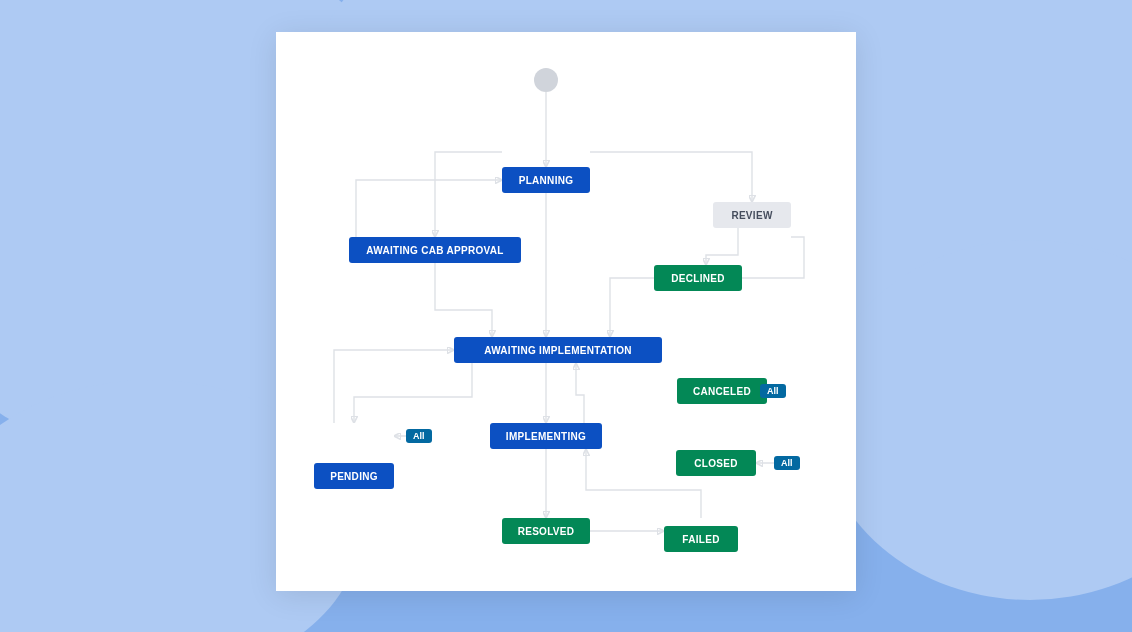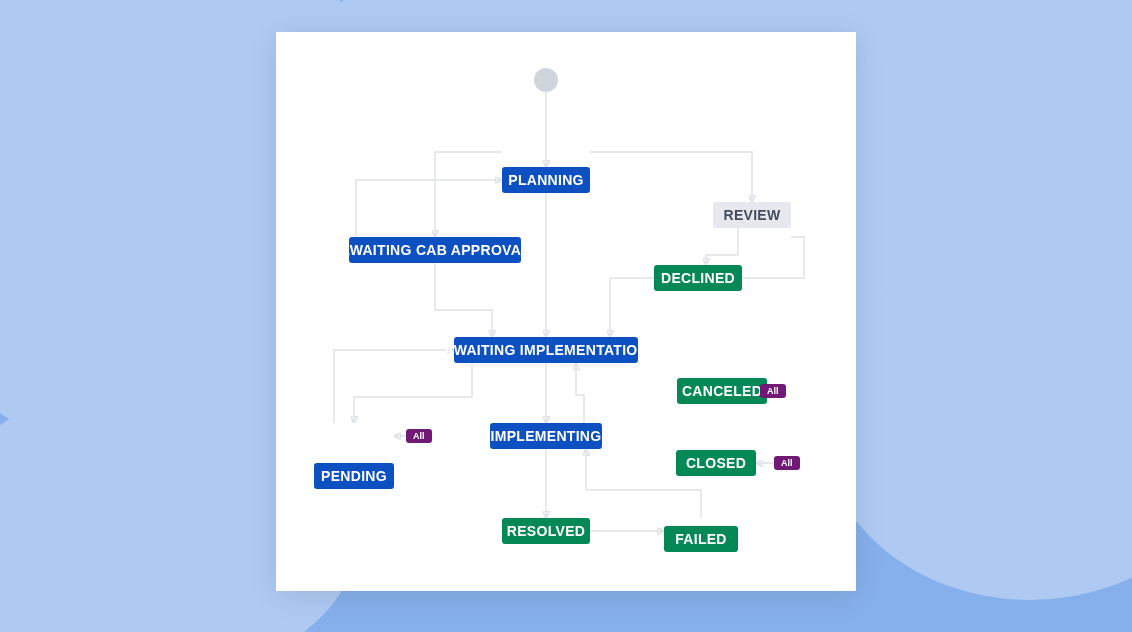--- a/index.html
+++ b/index.html
@@ -1,25 +1,25 @@
 <!DOCTYPE html>
 <html><head>
 <meta charset="utf-8">
 <style>
 html, body { margin:0; padding:0; width:1132px; height:632px; overflow:hidden; font-family:-apple-system,"Segoe UI",Arial,sans-serif; }
 .bg { position:absolute; inset:0; background:#86b0ec; }
 .stain { position:absolute; background:#aecaf3; border-radius:50%; }
 .card { position:absolute; left:276px; top:32px; width:580px; height:559px; background:#fff; box-shadow:0 4px 28px rgba(0,0,0,.10); }
 .stage{ position:absolute; left:0; top:0; width:580px; height:559px; }
 .start-dot{ width:24px; height:24px; border-radius:50%; background:#D0D4DB; position:absolute; }
-.node{ position:absolute; border-radius:3px; font-size:14px; font-weight:700; letter-spacing:.3px; display:flex; align-items:center; justify-content:center; padding:0 12px; height:26px; box-sizing:border-box; text-transform:uppercase; white-space:nowrap; }
+.node{ position:absolute; border-radius:3px; font-size:10px; font-weight:700; letter-spacing:.3px; display:flex; align-items:center; justify-content:center; padding:0 12px; height:26px; box-sizing:border-box; text-transform:uppercase; white-space:nowrap; }
 .blue{ background:#0C50C2; color:#fff; }
 .green{ background:#038856; color:#fff; }
 .grey{ background:#E6E8ED; color:#454D5D; }
-.badge{ position:absolute; background:#701a75; color:#fff; font-size:9px; font-weight:700; padding:2px 7px; border-radius:3px; }
+.badge{ position:absolute; background:#0369a1; color:#fff; font-size:9px; font-weight:700; padding:2px 7px; border-radius:3px; }
 svg.conn{ position:absolute; left:0; top:0; width:580px; height:559px; pointer-events:none; }
 svg.conn path, svg.conn line{ stroke:#DEE1E6; stroke-width:1.4; fill:none; }
 </style>
 </head>
 <body>
 
 <div class="bg">
   <div class="stain" style="left:-120px; top:-60px;  width:560px; height:520px;"></div>
   <div class="stain" style="left:300px;  top:-160px; width:900px; height:560px;"></div>
   <div class="stain" style="left:-60px;  top:380px;  width:420px; height:300px;"></div>
@@ -70,21 +70,21 @@
       <line x1="518" y1="431" x2="481" y2="431" marker-end="url(#ah)"></line>
       <line x1="152" y1="404" x2="119" y2="404" marker-end="url(#ah)"></line>
     </svg>
 
     <div class="start-dot" style="left:258px; top:36px;"></div>
 
     <div class="node blue" style="left:226px; top:135px; width:88px;">PLANNING</div>
     <div class="node grey" style="left:437px; top:170px; width:78px;">REVIEW</div>
     <div class="node blue" style="left:73px;  top:205px; width:172px;">AWAITING CAB APPROVAL</div>
     <div class="node green" style="left:378px; top:233px; width:88px;text-align:center;">DECLINED</div>
-    <div class="node blue" style="left:178px; top:305px; width:184px;">AWAITING IMPLEMENTATION</div>
+    <div class="node blue" style="left:178px; top:305px; width:208px;">AWAITING IMPLEMENTATION</div>
     <div class="node green" style="left:377px; top:346px; width:90px;margin-left:24px;">CANCELED</div>
     <div class="node blue" style="left:38px;  top:391px; width:80px;margin-top:40px;">PENDING</div>
     <div class="node blue" style="left:214px; top:391px; width:112px;">IMPLEMENTING</div>
     <div class="node green" style="left:400px; top:418px; width:80px;">CLOSED</div>
     <div class="node green" style="left:226px; top:486px; width:88px;">RESOLVED</div>
     <div class="node green" style="left:388px; top:486px; width:74px;margin-top:8px;">FAILED</div>
 
     <div class="badge" style="left:130px; top:397px;">All</div>
     <div class="badge" style="left:484px; top:352px;">All</div>
     <div class="badge" style="left:498px; top:424px;">All</div>

